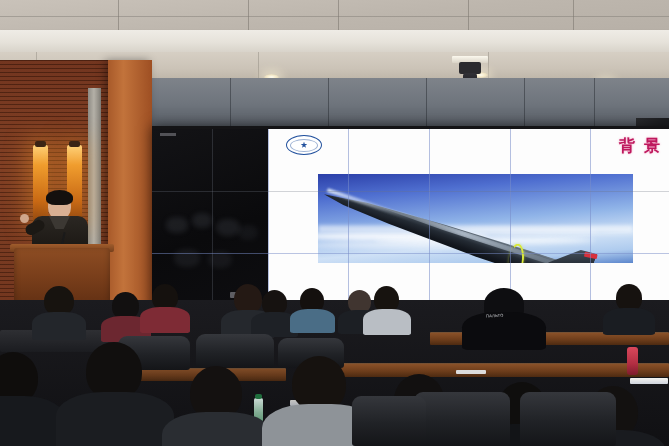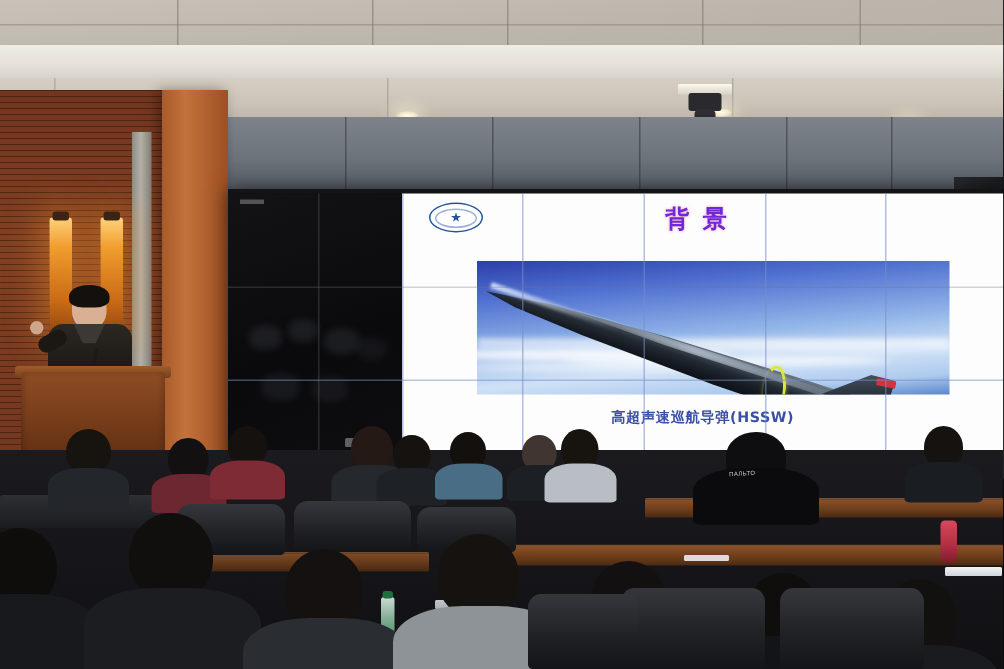--- a/index.html
+++ b/index.html
@@ -146,24 +146,24 @@
     width:7px;height:7px;
     background:#23529e;
     clip-path:polygon(50% 0%,61% 35%,98% 35%,68% 57%,79% 91%,50% 70%,21% 91%,32% 57%,2% 35%,39% 35%);
   }
   .slide-logo:after{
     content:"";position:absolute;left:3px;top:2.5px;right:3px;bottom:2.5px;
     border:.8px solid rgba(35,82,158,.45);border-radius:50%;
   }
   .slide-title{
     position:absolute;left:0;right:0;top:7px;
-    text-align:center;
+    text-align:right;
     font-family:"DejaVu Sans","Liberation Sans",sans-serif;
     font-size:16px;font-weight:700;letter-spacing:9px;
-    color:#6d28d9;
+    color:#be185d;
     text-shadow:0 0 2px rgba(232,57,125,.5);
   }
 
   
   .pic{
     position:absolute;left:50px;top:45px;width:315px;height:89px;
     overflow:hidden;
     background:linear-gradient(175deg,#2b3fa8 0%,#4f6fd0 22%,#90b4e8 52%,#cfe1f6 73%,#aecbee 88%,#5c86cc 100%);
   }
   .cloudband{
@@ -408,21 +408,20 @@
           <div class="nose-hi"></div>
           <div class="tail-fin-top"></div>
 
           <div class="fin-red-a"></div>
 
           <div class="ring"></div>
 
         </div>
       </div>
 
-      <div class="slide-caption">高超声速巡航导弹(HSSW)</div>
     </div>
 
     <div class="vw-grid-v dark" style="left:60px;"></div>
     <div class="vw-grid-v" style="left:116px;"></div>
     <div class="vw-grid-v" style="left:196px;"></div>
     <div class="vw-grid-v" style="left:277px;"></div>
     <div class="vw-grid-v" style="left:358px;"></div>
     <div class="vw-grid-v" style="left:438px;"></div>
     <div class="vw-grid-h dark" style="top:62px;"></div>
     <div class="vw-grid-h" style="top:124px;"></div>

